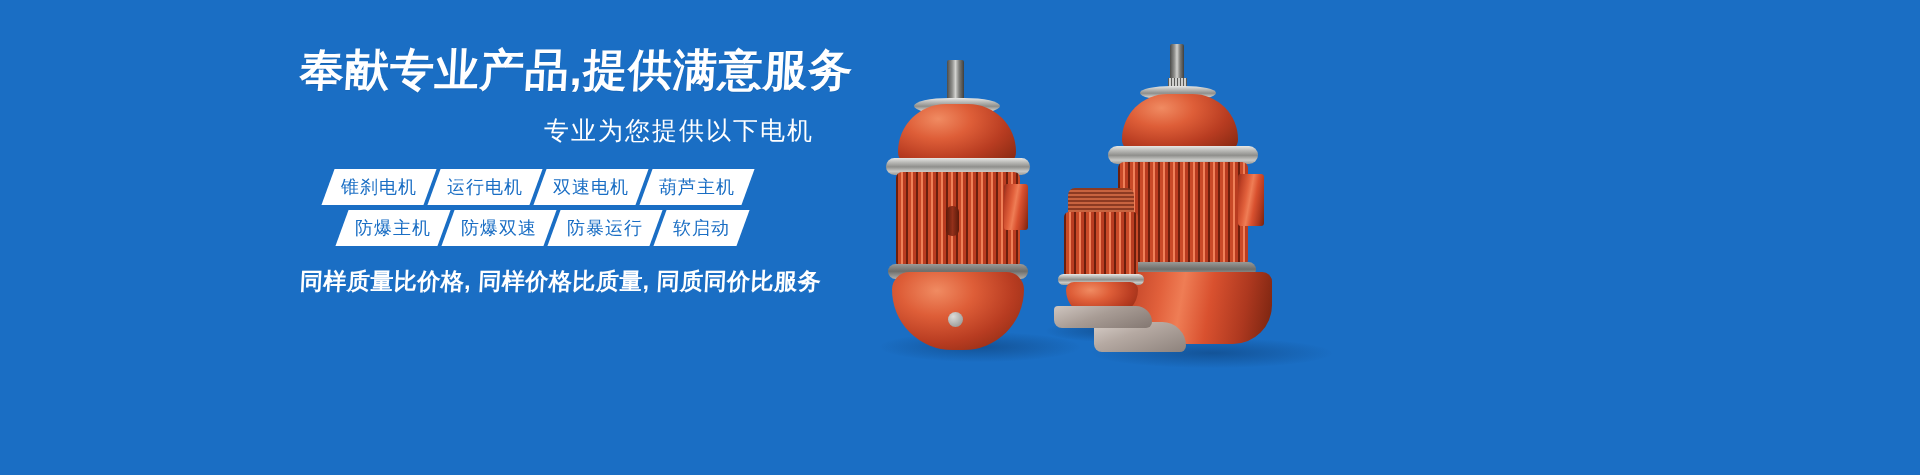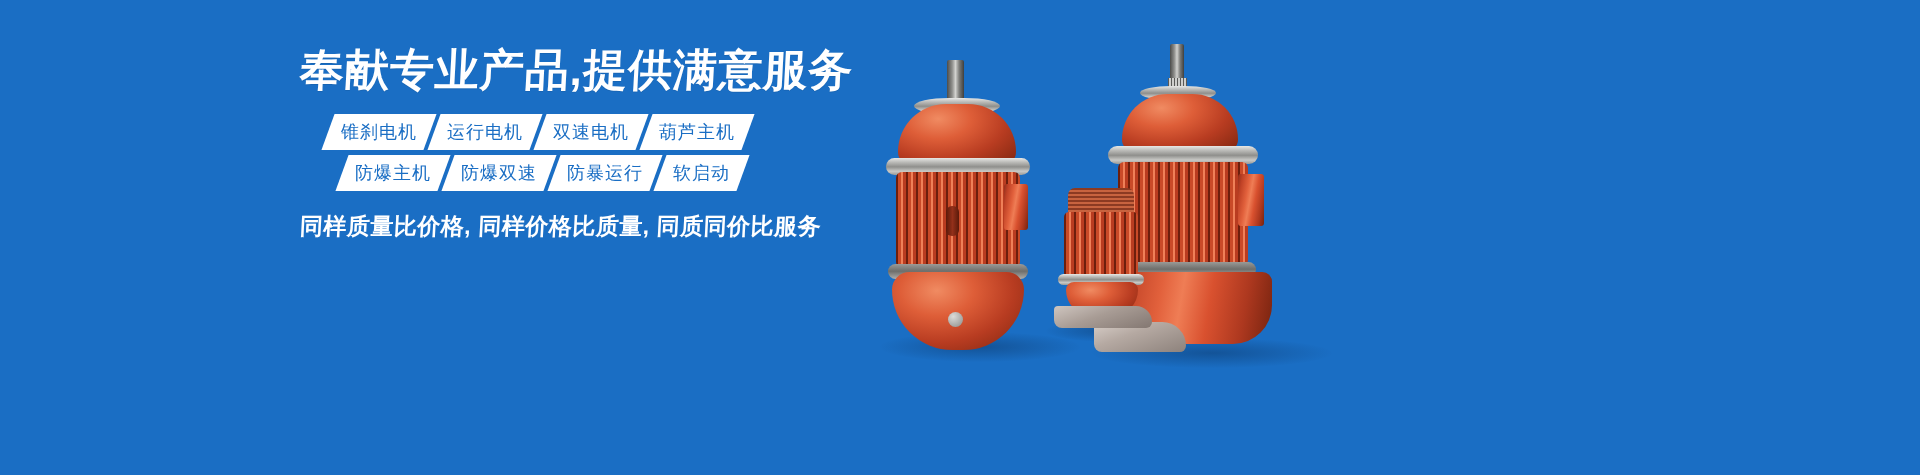--- a/index.html
+++ b/index.html
@@ -243,20 +243,21 @@
 </style>
 </head>
 <body>
 
 <div id="banner">
 
   <div id="text-block">
 
     <div id="headline">奉献专业产品,提供满意服务</div>
 
+    <div id="subtitle">专业为您提供以下电机</div>
 
     <div id="tag-rows">
 
       <div class="tag-row row-1">
         <div class="tag">
           <span>锥刹电机</span>
         </div>
         <div class="tag">
           <span>运行电机</span>
         </div>

